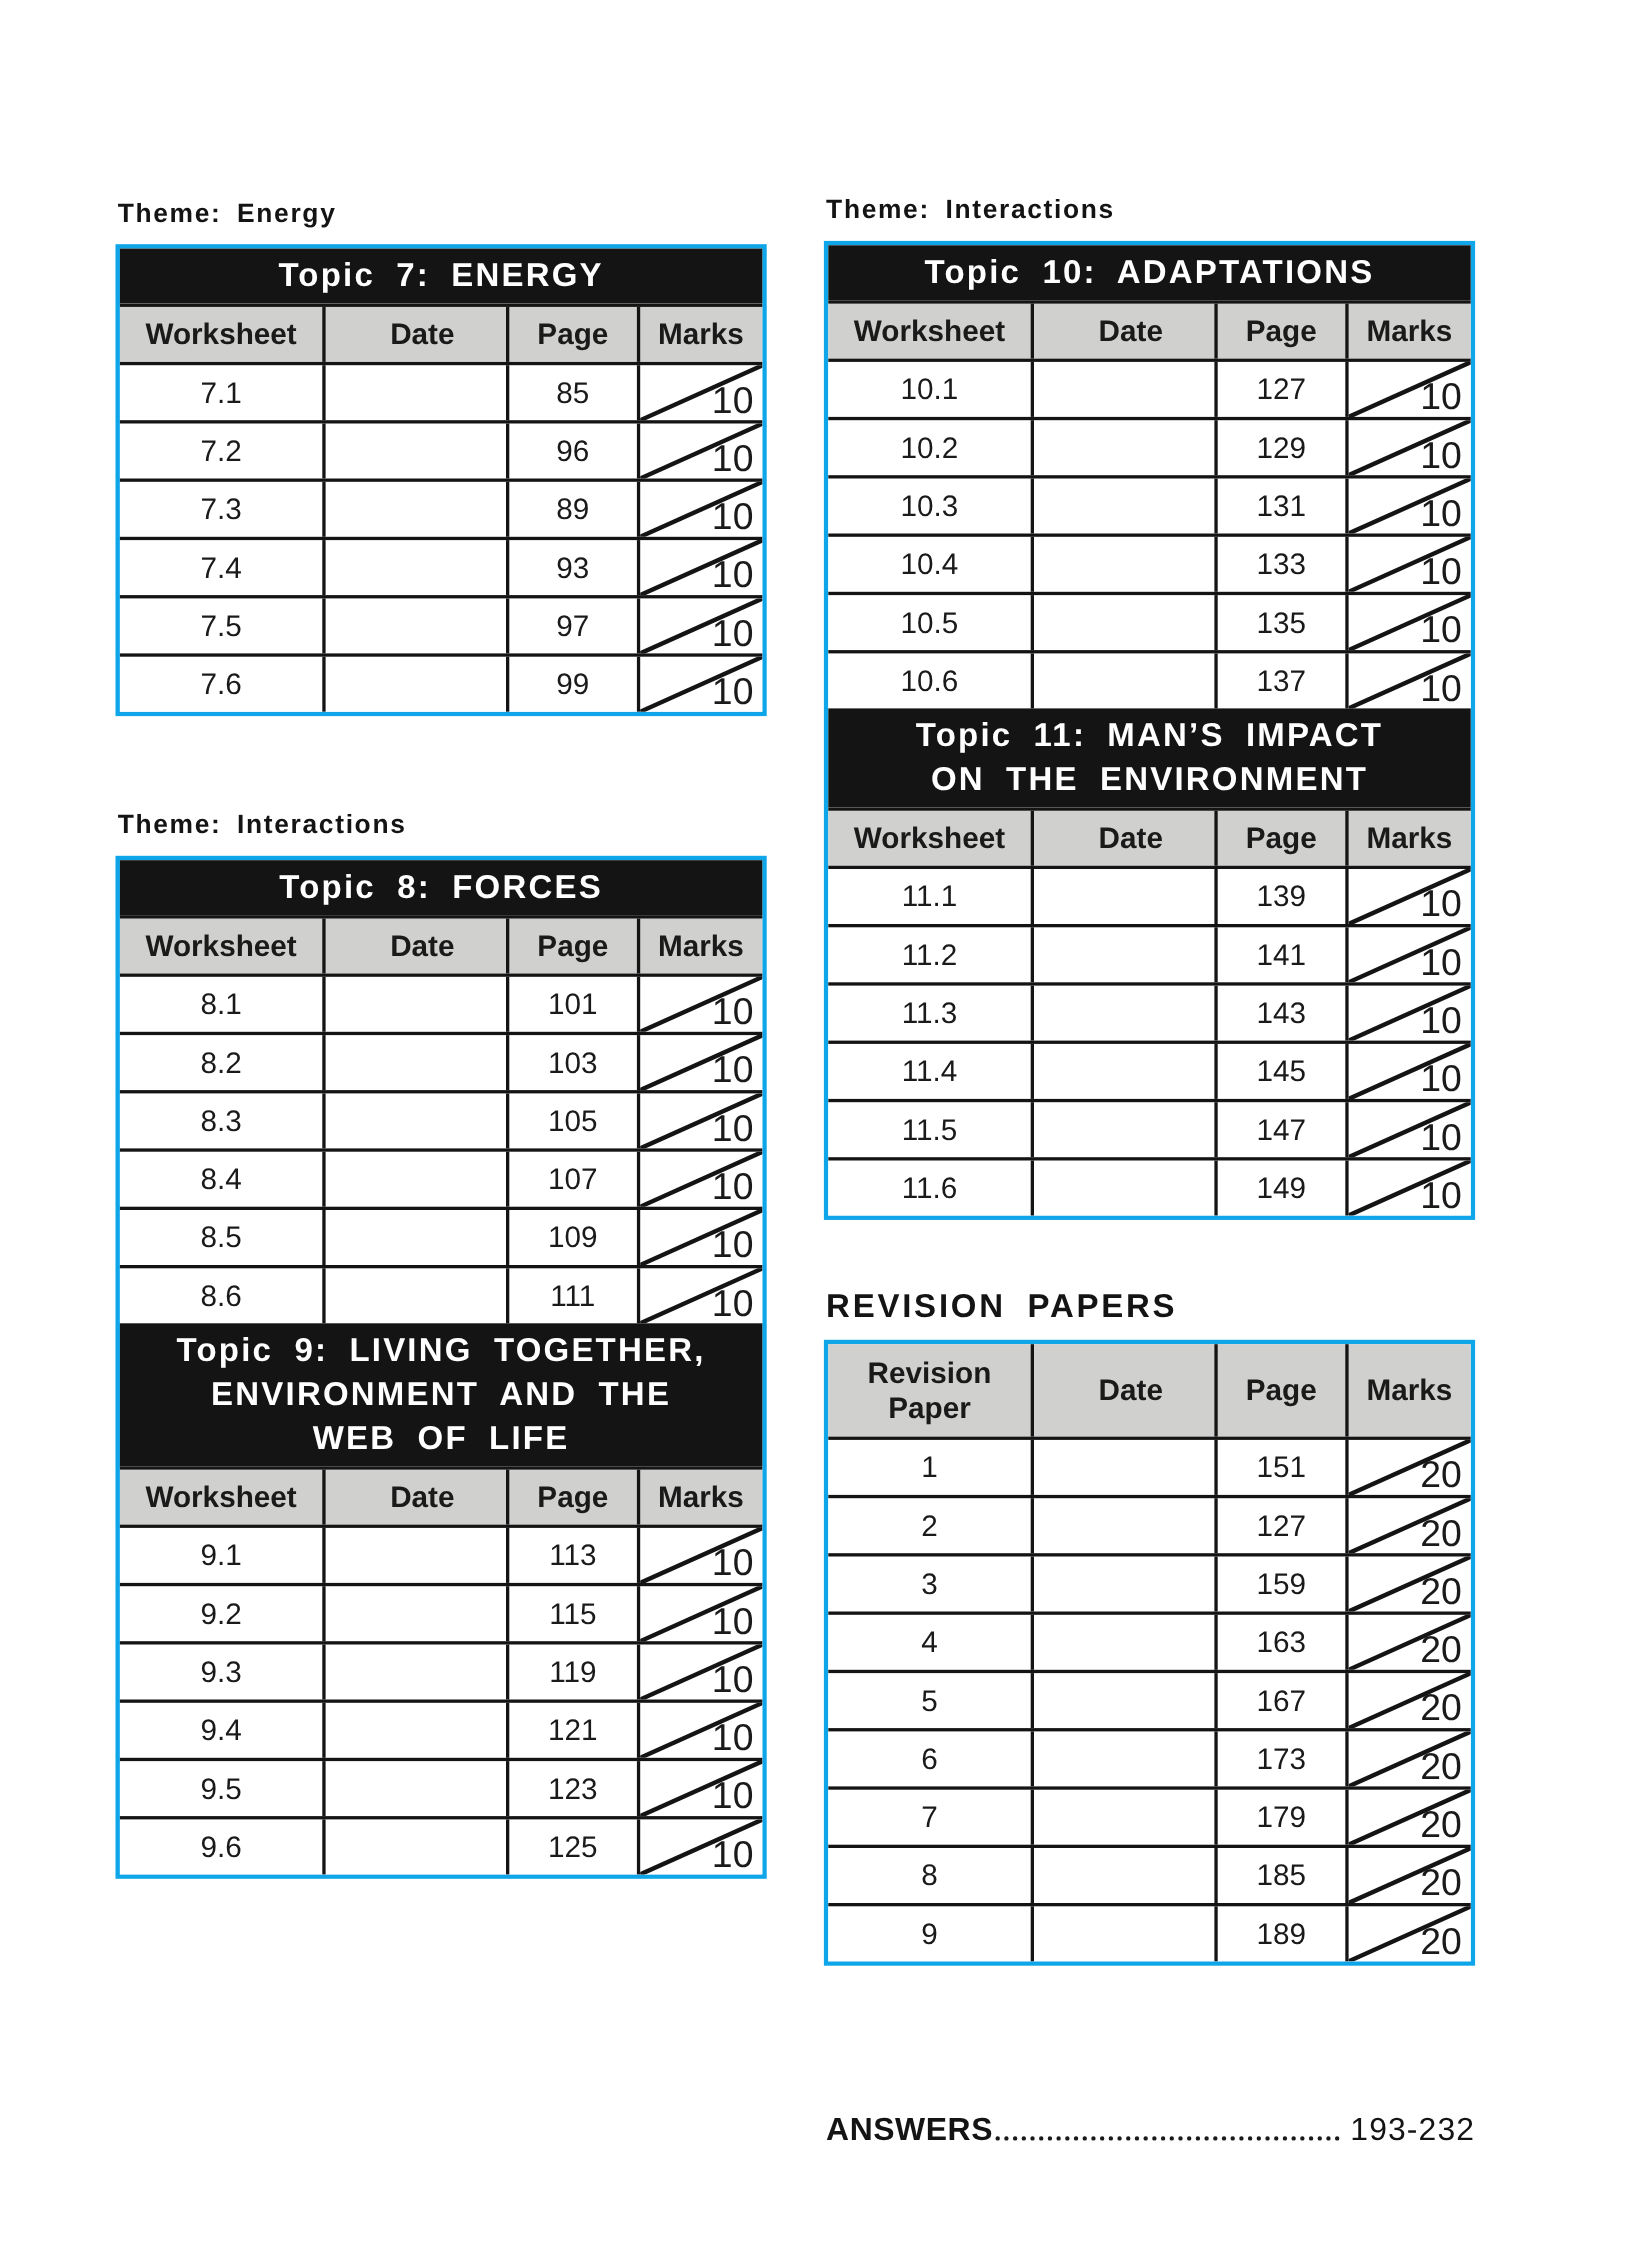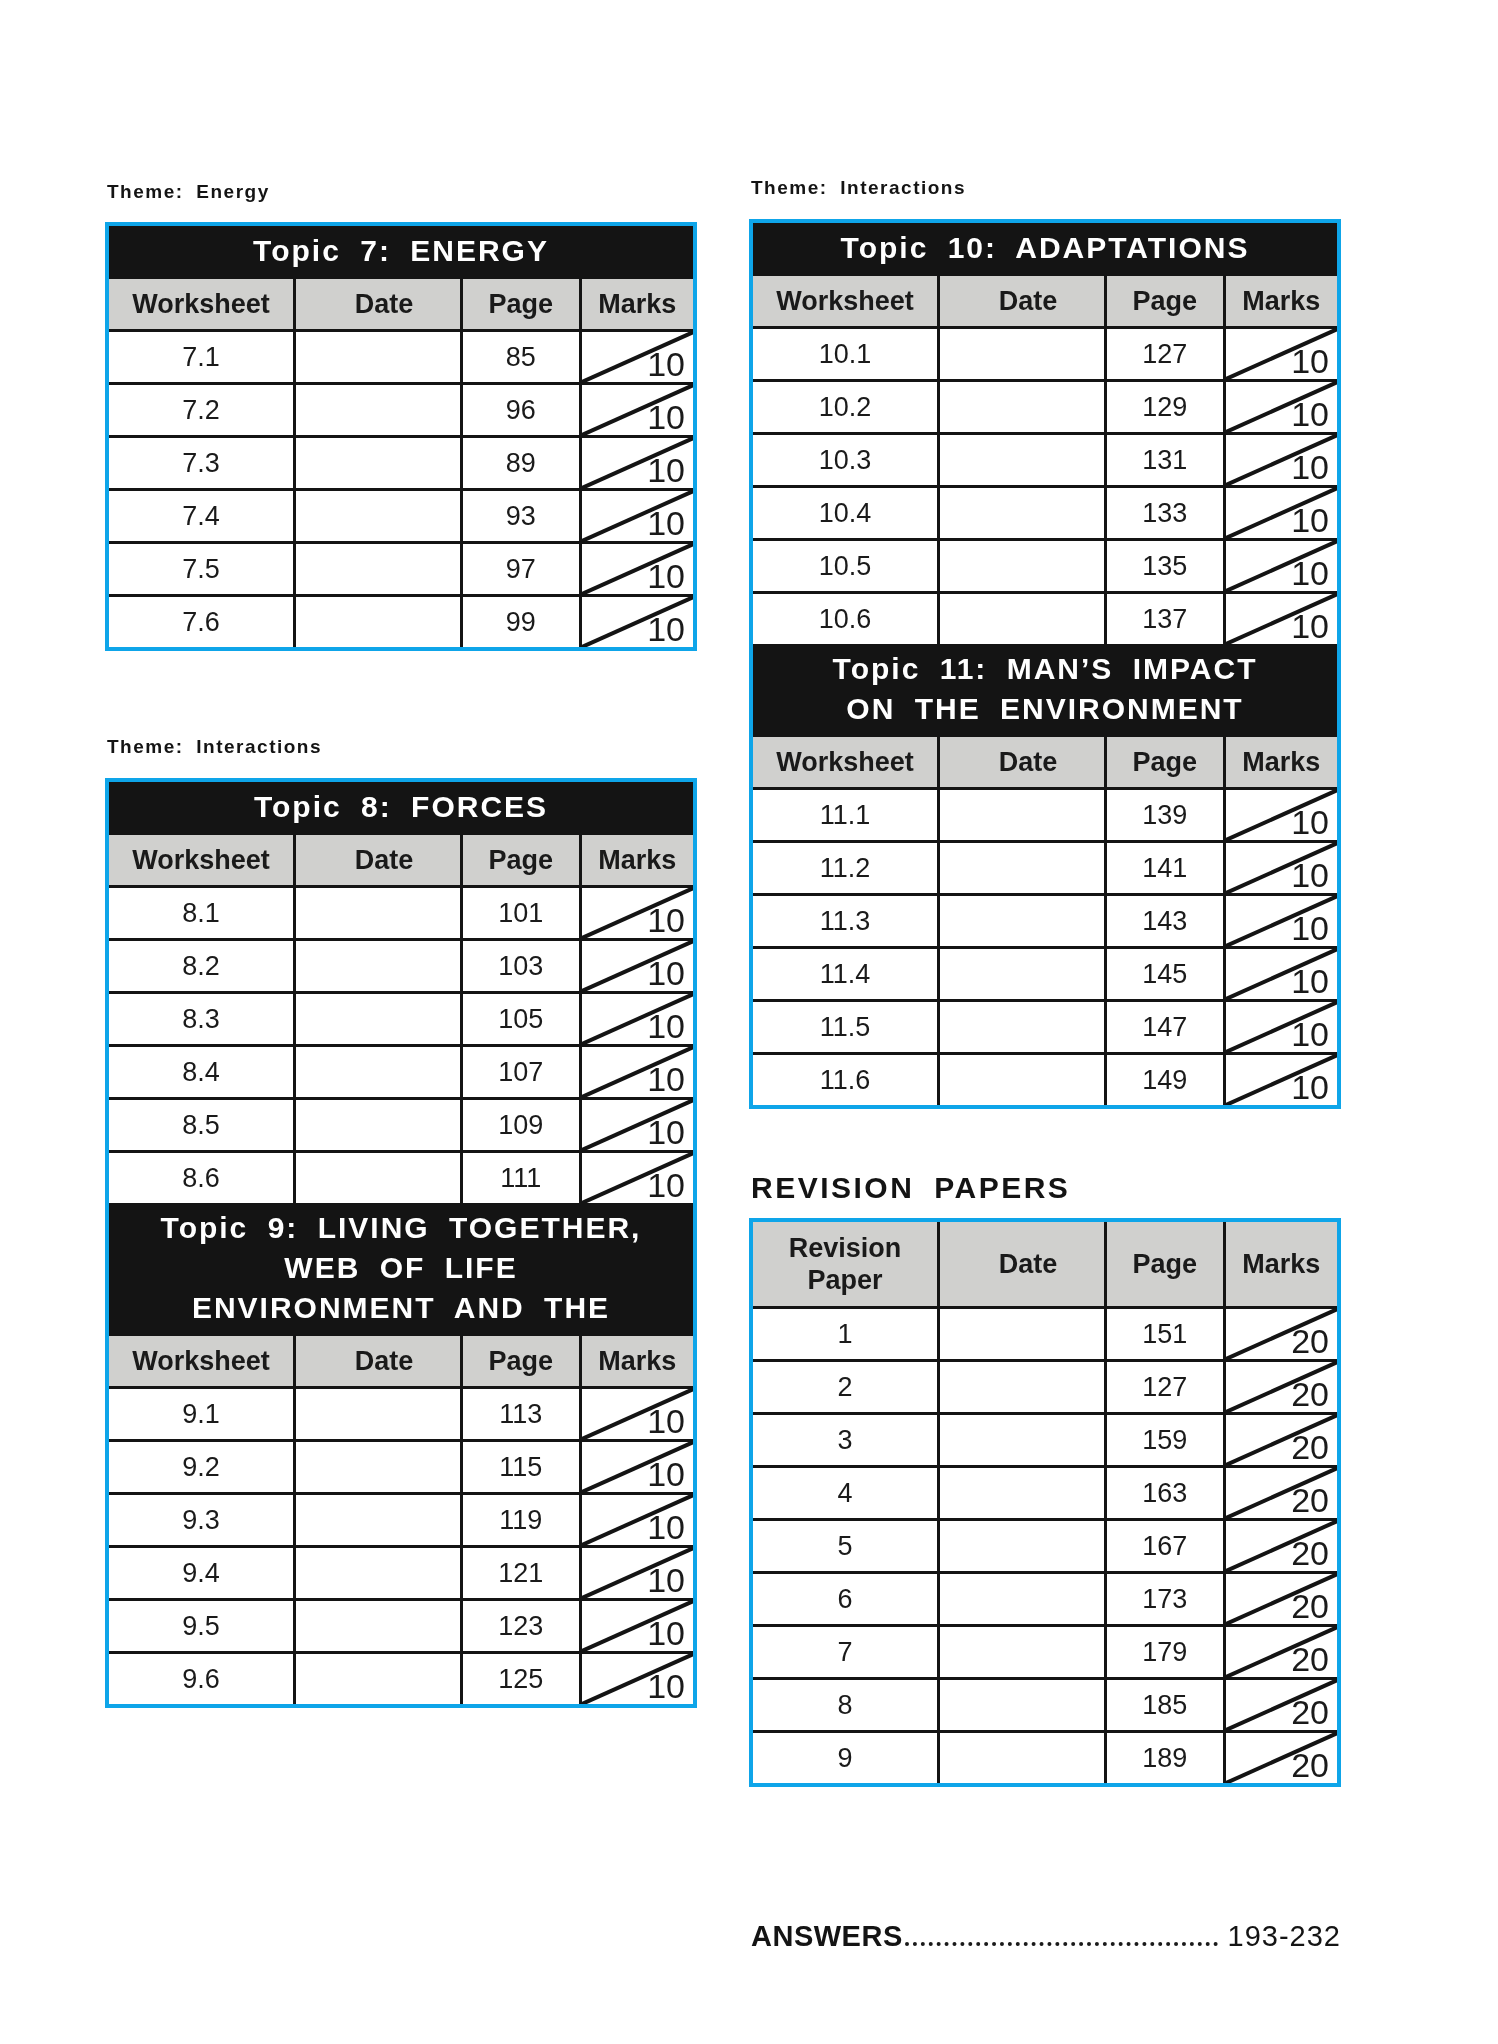--- a/index.html
+++ b/index.html
@@ -1,19 +1,19 @@
 <!DOCTYPE html>
 <html><head>
 <meta charset="utf-8">
 <style>
   html,body{margin:0;padding:0;background:#ffffff;}
   #page{position:relative;width:1498px;height:2044px;background:#ffffff;overflow:hidden;
         font-family:"Liberation Sans",sans-serif;color:#1a1a1a;}
 
-  .theme-heading{position:absolute;font-weight:bold;font-size:19px;letter-spacing:1.5px;
+  .theme-heading{position:absolute;font-weight:bold;font-size:24px;letter-spacing:1.5px;
                  word-spacing:6px;color:#141414;white-space:nowrap;}
 
   .wtable{position:absolute;width:592px;border:4px solid #0ea5e9;background:#ffffff;box-sizing:border-box;}
 
   .band{background:#141414;color:#ffffff;text-align:center;padding:5px 2px;
         font-weight:bold;font-size:30px;letter-spacing:2px;word-spacing:9px;}
   .band-line{line-height:40px;white-space:nowrap;}
 
   .hrow{display:flex;border-top:3px solid #141414;background:#d0d0ce;}
   .hcell{display:flex;align-items:center;justify-content:center;text-align:center;
@@ -216,22 +216,22 @@
             <svg>
               <line x1="0" y1="100%" x2="100%" y2="0" stroke="#141414" stroke-width="4"></line>
             </svg>
             <span class="mval">10</span>
           </div>
         </div>
       </div>
     <div class="tsection">
         <div class="band">
           <div class="band-line">Topic 9: LIVING TOGETHER,</div>
+          <div class="band-line">ENVIRONMENT AND THE</div>
           <div class="band-line">WEB OF LIFE</div>
-          <div class="band-line">ENVIRONMENT AND THE</div>
         </div>
         <div class="hrow">
           <div class="hcell col-ws">Worksheet</div>
           <div class="hcell col-date">Date</div>
           <div class="hcell col-page">Page</div>
           <div class="hcell col-marks">Marks</div>
         </div>
         <div class="drow">
           <div class="dcell col-ws">9.1</div>
           <div class="dcell col-date"></div>

